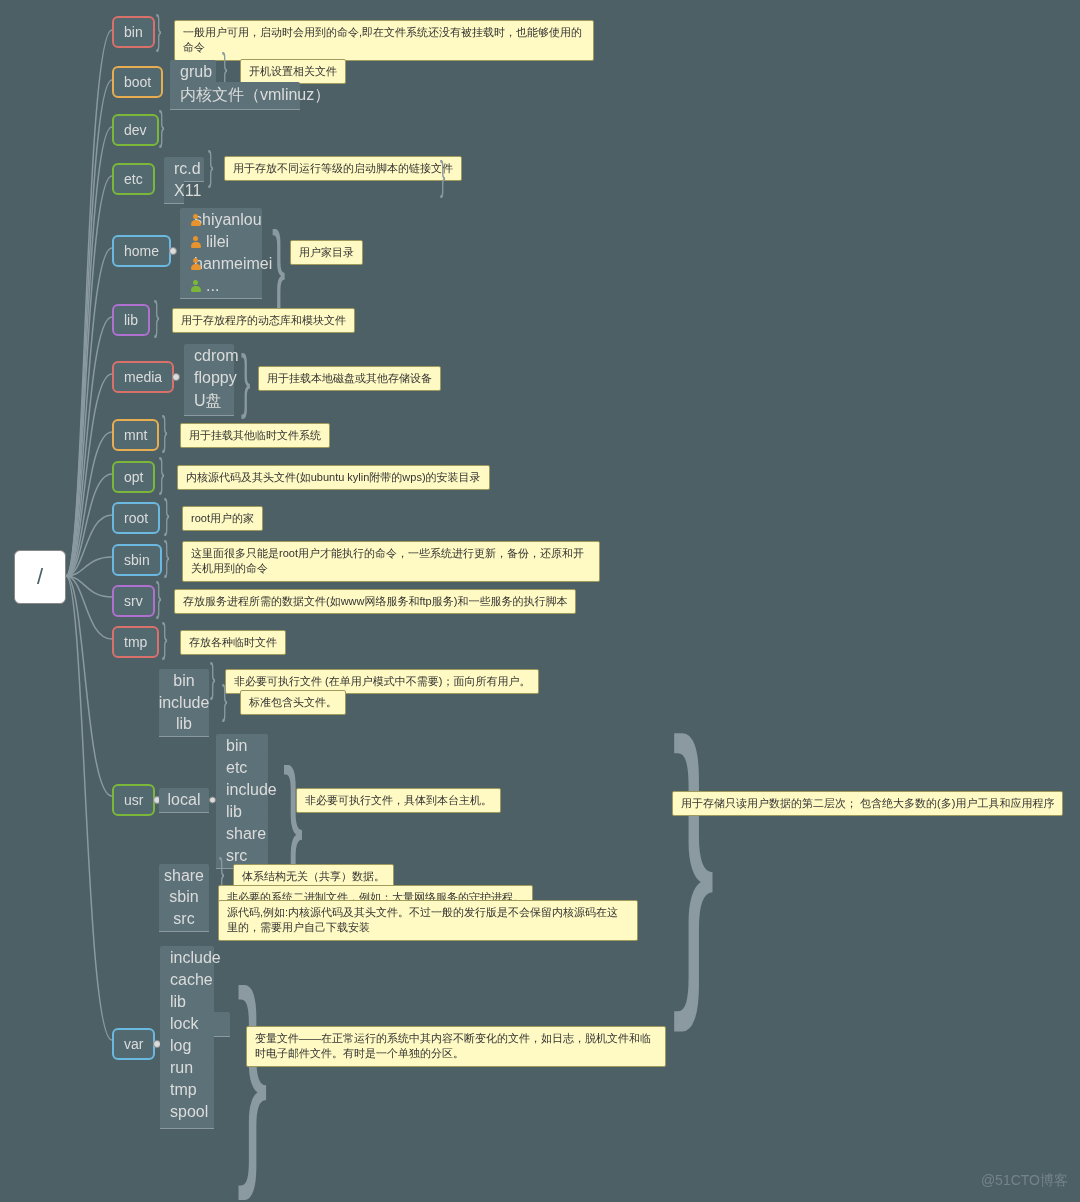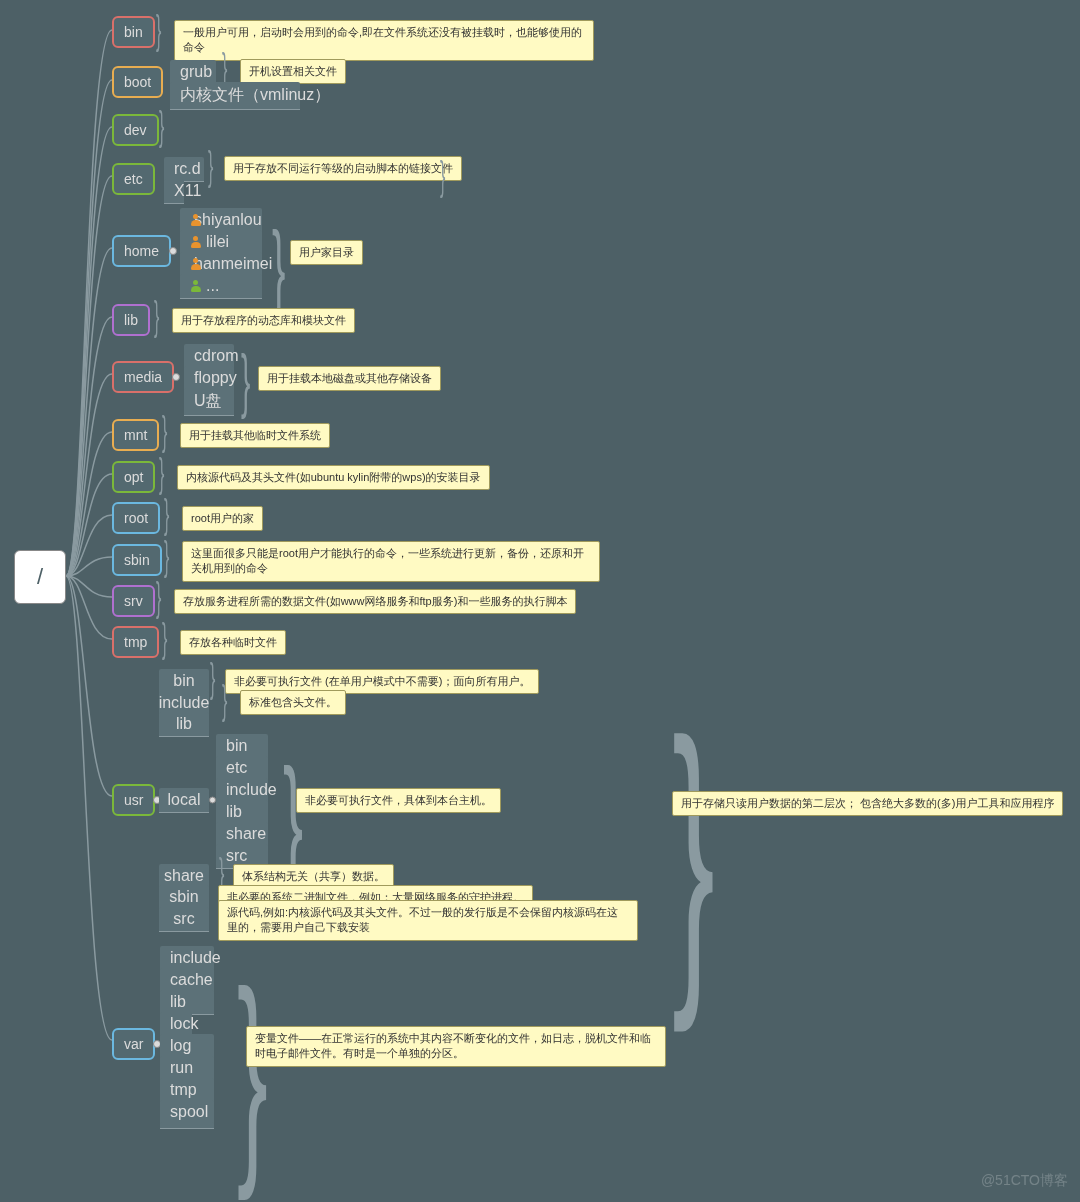--- a/index.html
+++ b/index.html
@@ -263,21 +263,21 @@
 <div class="node sub-node" style="left:159px;top:907px;width:50px;justify-content:center">src</div>
 <div class="node desc-box" style="left:218px;top:900px;width:422px">源代码,例如:内核源代码及其头文件。不过一般的发行版是不会保留内核源码在这里的，需要用户自己下载安装</div>
 
 <div class="brace" style="left:640px;top:670px;font-size:320px">}</div>
 <div class="node desc-box" style="left:672px;top:791px">用于存储只读用户数据的第二层次； 包含绝大多数的(多)用户工具和应用程序</div>
 
 <div class="node main-node has-dot" style="left:112px;top:1028px;border-color:#6bb8e0">var</div>
 <div class="node sub-node" style="left:160px;top:946px;width:54px">include</div>
 <div class="node sub-node" style="left:160px;top:968px;width:54px">cache</div>
 <div class="node sub-node" style="left:160px;top:990px;width:54px">lib</div>
-<div class="node sub-node" style="left:160px;top:1012px;width:32px">lock</div>
+<div class="node sub-node" style="left:160px;top:1012px;width:70px">lock</div>
 <div class="node sub-node" style="left:160px;top:1034px;width:54px">log</div>
 <div class="node sub-node" style="left:160px;top:1056px;width:54px">run</div>
 <div class="node sub-node" style="left:160px;top:1078px;width:54px">tmp</div>
 <div class="node sub-node" style="left:160px;top:1100px;width:54px">spool</div>
 <div class="node sub-node" style="left:160px;top:1122px;width:54px"></div>
 <div class="brace" style="left:214px;top:940px;font-size:230px">}</div>
 <div class="node desc-box" style="left:246px;top:1026px;width:420px">变量文件——在正常运行的系统中其内容不断变化的文件，如日志，脱机文件和临时电子邮件文件。有时是一个单独的分区。</div>
 
 <div class="watermark">@51CTO博客</div>
 

